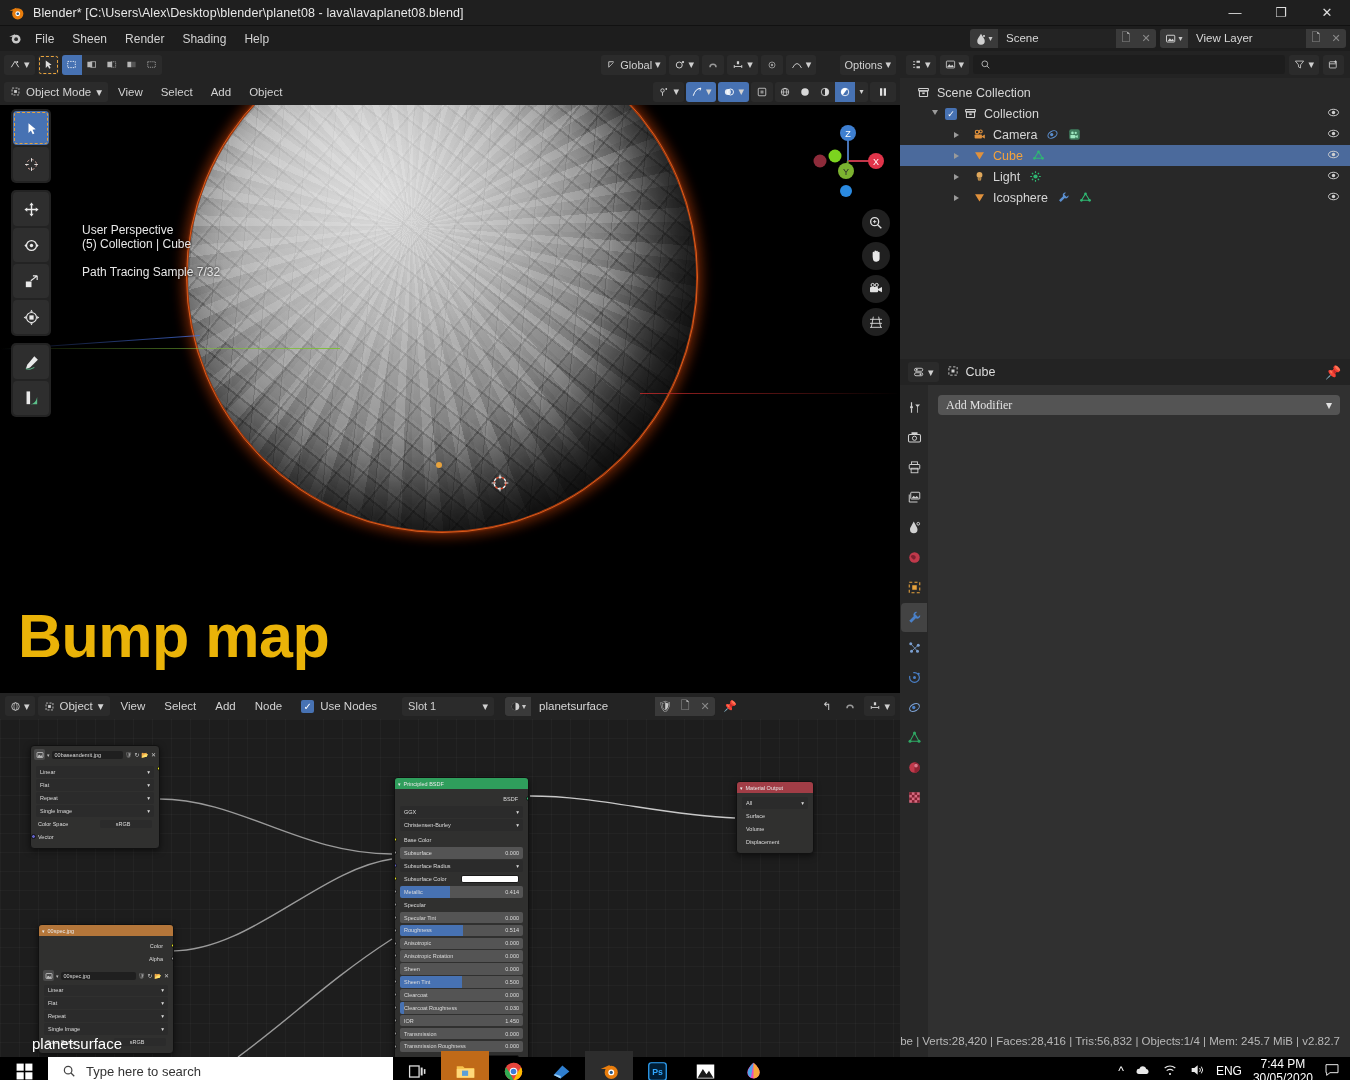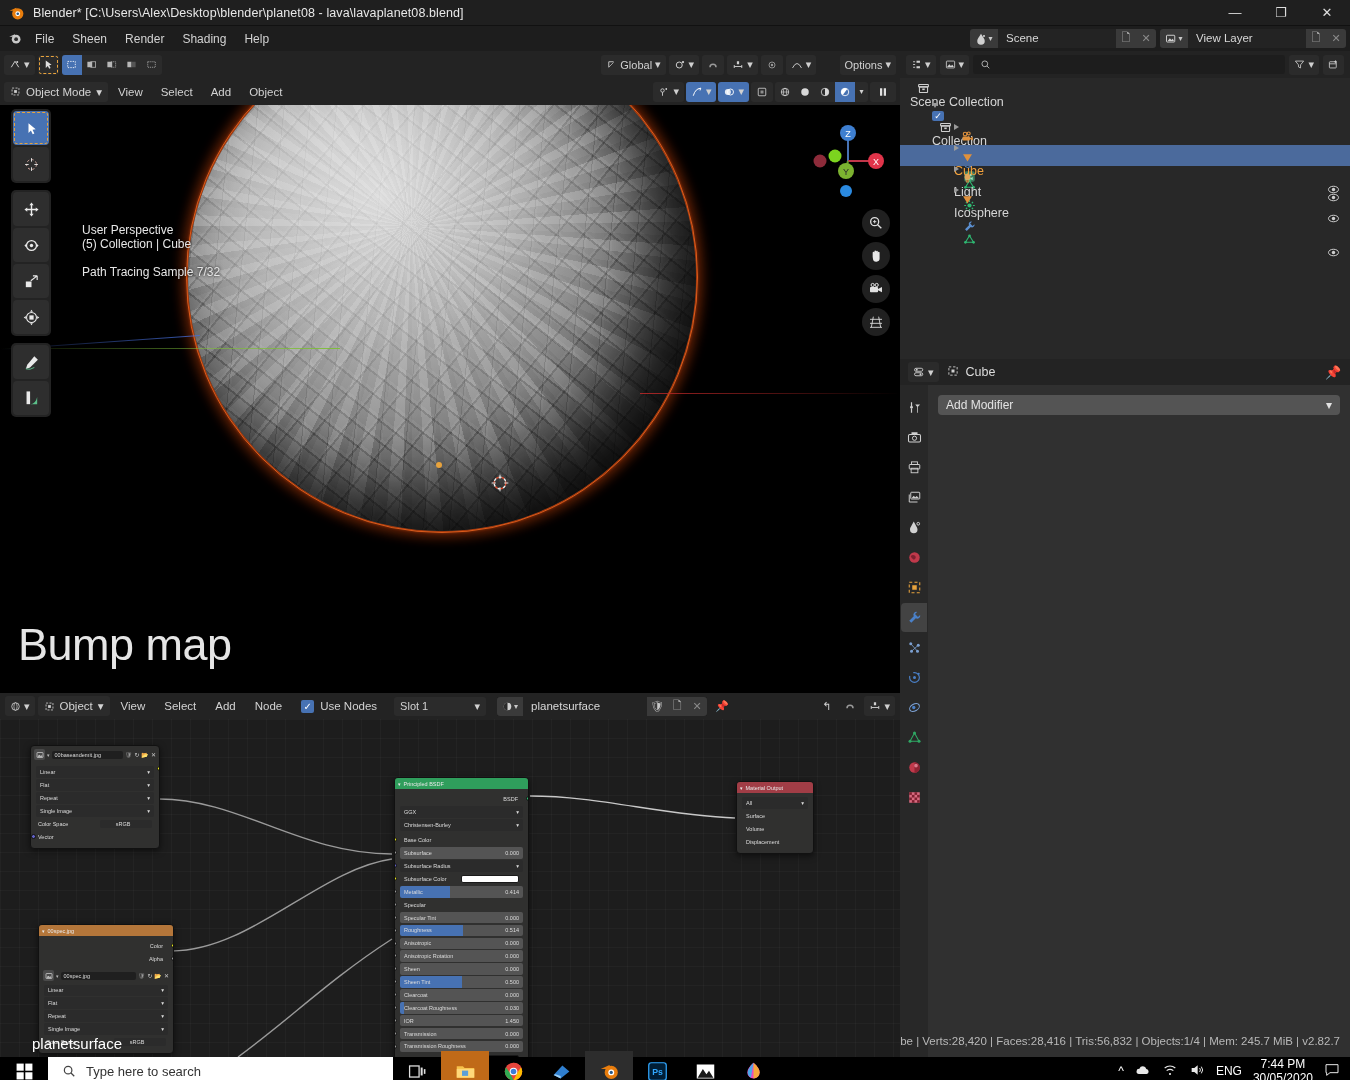--- a/index.html
+++ b/index.html
@@ -48,22 +48,22 @@
   .seg > div.on { background:#4772b3; }
   .vp-header2 { height:27px; background:#232323; display:flex; align-items:center;
                 padding:0 4px; gap:2px; }
   .mode-btn { display:flex; align-items:center; gap:5px; background:#2b2b2b; border-radius:3px;
               height:20px; padding:0 6px; color:#d4d4d4; font-size:11.5px; }
   .vmenu { color:#d2d2d2; font-size:11.5px; padding:3px 8px; border-radius:3px;text-align:right; }
 
   
   .viewport { position:relative; width:900px; height:588px; background:#000; overflow:hidden; }
   .vp-text { position:absolute; left:82px; color:#e6e6e6; font-size:12px; text-shadow:0 0 3px #000;}
-  .bumplabel { position:absolute; left:18px; bottom:22px; color:#e5e5e5; font-size:45px;
-               font-weight:normal; letter-spacing:-.5px; }
+  .bumplabel { position:absolute; left:18px; bottom:22px; color:#eab308; font-size:61px;
+               font-weight:bold; letter-spacing:-.5px; }
   .planet { position:absolute; left:188px; top:-82px; width:508px; height:508px; border-radius:50%;
             background:
               radial-gradient(circle at 30% 22%, rgba(255,255,255,.30) 0%, rgba(255,255,255,0) 42%),
               radial-gradient(circle at 38% 34%, #d8d8d8 0%, #b6b6b6 30%, #8e8e8e 52%, #4a4a4a 74%, #1a1512 90%);
             box-shadow: inset -34px -26px 70px rgba(0,0,0,.82),
                         0 0 3px 1px rgba(255,90,20,.85),
                         0 0 16px 3px rgba(220,70,15,.35);
             overflow:hidden; }
   .planet::after { content:""; position:absolute; inset:0; border-radius:50%;
      background:
@@ -112,41 +112,41 @@
   .sock { position:absolute; width:5px; height:5px; border-radius:50%; border:.5px solid #111; }
   .swatch { height:8px; border-radius:2px; border:.5px solid #1a1a1a; }
   .planetsurface-overlay { position:absolute; left:32px; top:970px; color:#fff; font-size:15px; }
 
   
   .out-header { height:27px; background:#232323; display:flex; align-items:center; gap:4px;
                 padding:0 6px; }
   .searchbox { flex:1; height:19px; background:#1d1d1d; border-radius:3px; display:flex;
                align-items:center; padding:0 7px; gap:5px; color:#9a9a9a; font-size:11px; }
   .outliner { height:281px; background:#282828; padding-top:4px; }
-  .orow { height:21px; display:flex; align-items:flex-start; font-size:12.5px; color:#d6d6d6;
-          padding-right:10px; position:relative;flex-direction:column; }
+  .orow { height:21px; display:flex; align-items:center; font-size:12.5px; color:#d6d6d6;
+          padding-right:10px; position:relative; }
   .orow.sel { background:#4b6a9c; }
   .orow.sel .oname { color:#f3a23c; }
   .oeye { margin-left:auto; }
   .tri { width:0; height:0; border-left:5px solid #9a9a9a; border-top:3.5px solid transparent;
          border-bottom:3.5px solid transparent; }
   .tri.down { border-left:3.5px solid transparent; border-right:3.5px solid transparent;
               border-top:5px solid #9a9a9a; }
   .ckbox { width:12px; height:12px; border-radius:2px; background:#4772b3; display:flex;
            align-items:center; justify-content:center; color:#fff; font-size:9px; }
 
   
   .prop-header { height:26px; background:#232323; display:flex; align-items:center; gap:8px;
                  padding:0 8px; }
   .prop-body { display:flex; height:672px; background:#303030; }
   .prop-tabs { width:28px; background:#282828; padding-top:8px; display:flex;
                flex-direction:column; align-items:center; gap:1px; }
   .ptab { width:26px; height:29px; display:flex; align-items:center; justify-content:center; }
   .ptab.active { background:#434343; border-radius:4px 0 0 4px; }
-  .prop-main { flex:1; padding:10px; }
+  .prop-main { flex:1; padding:10px;font-family:Liberation Serif, serif; }
   .addmod { height:20px; background:#545454; border-radius:4px; display:flex; align-items:center;
             justify-content:space-between; padding:0 8px; color:#e2e2e2; font-size:12px; }
 
   
   .statusbar { height:21px; background:#2b2b2b; display:flex; align-items:center;
                padding:0 10px; color:#b8b8b8; font-size:11.5px; }
   .sb-icn { width:13px; height:13px; border:1px solid #8a8a8a; border-radius:2px; }
 
   
   .taskbar { height:40px; background:#000; display:flex; align-items:center; }
@@ -528,21 +528,21 @@
         <span>Object</span>▾
       </span>
       <span class="vmenu">View</span>
       <span class="vmenu">Select</span>
       <span class="vmenu">Add</span>
       <span class="vmenu">Node</span>
       <span style="display:flex;align-items:center;gap:6px;margin-left:8px;">
         <span class="chk">✓</span>
         <span style="color:#d2d2d2;font-size:11.5px">Use Nodes</span>
       </span>
-      <span class="dd" style="width:92px;margin-left:14px">
+      <span class="dd" style="width:92px;margin-left:22px">
         <span>Slot 1</span>
           <span>▾</span>
       </span>
       <span class="id-field" style="margin-left:8px">
         <span class="id-icn" style="width:26px">
           <svg viewBox="0 0 16 16" width="11" height="11">
               <circle cx="8" cy="8" r="5.5" fill="#d0d0d0"></circle>
               <path d="M8 2.5 A5.5 5.5 0 0 0 8 13.5z" fill="#2b2b2b"></path>
             </svg>
           <span style="color:#c8c8c8;font-size:8px">▾</span>

